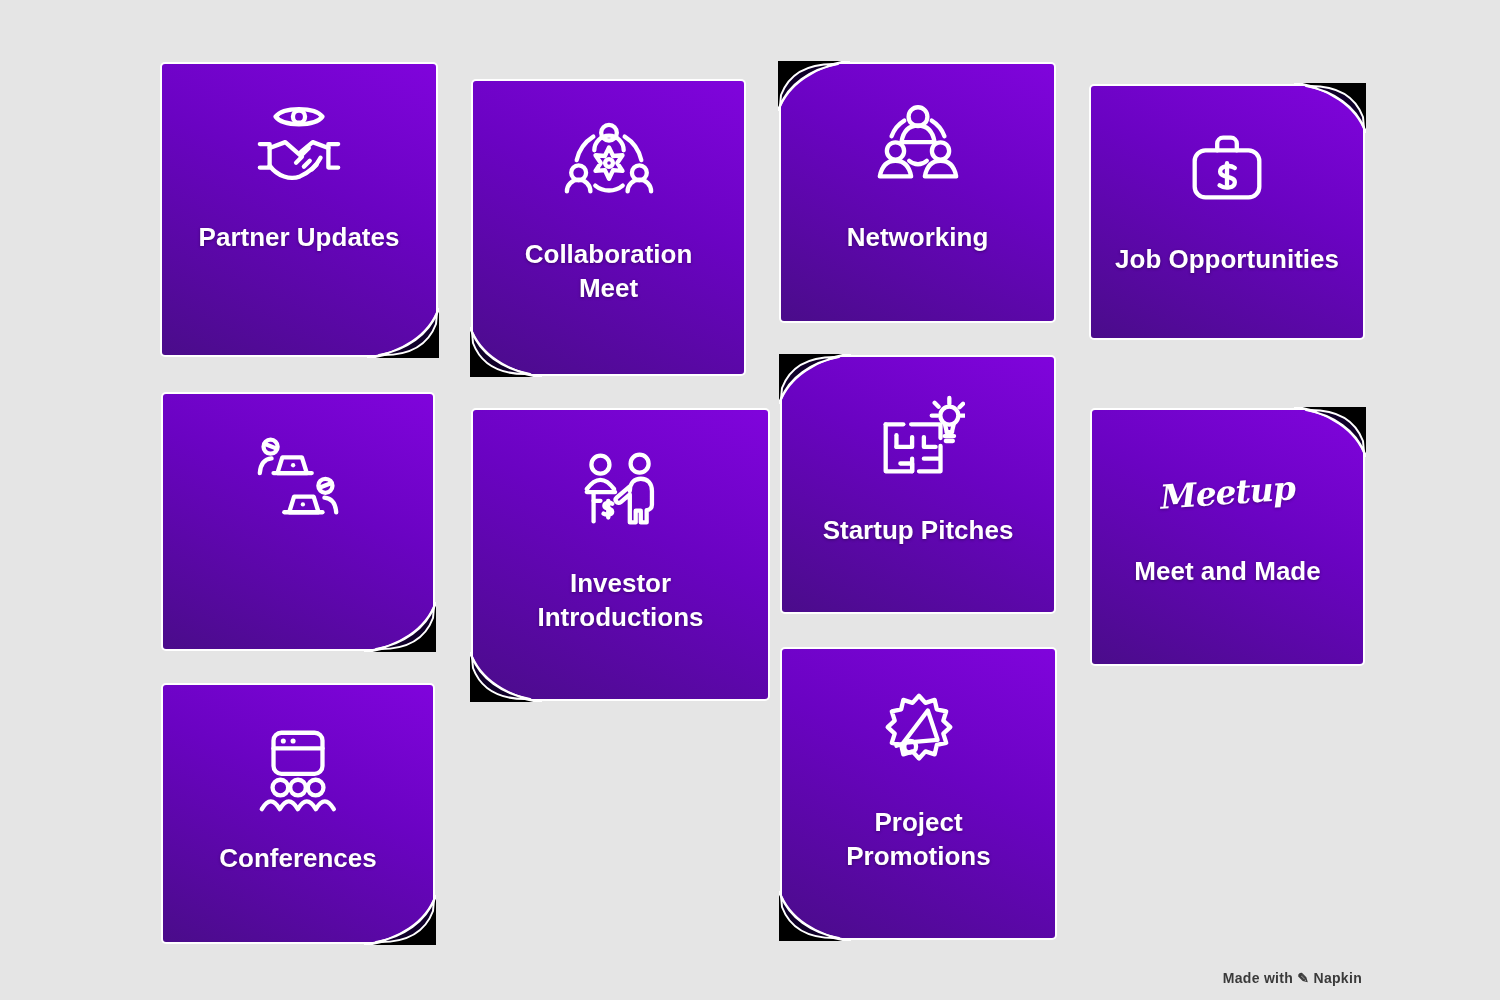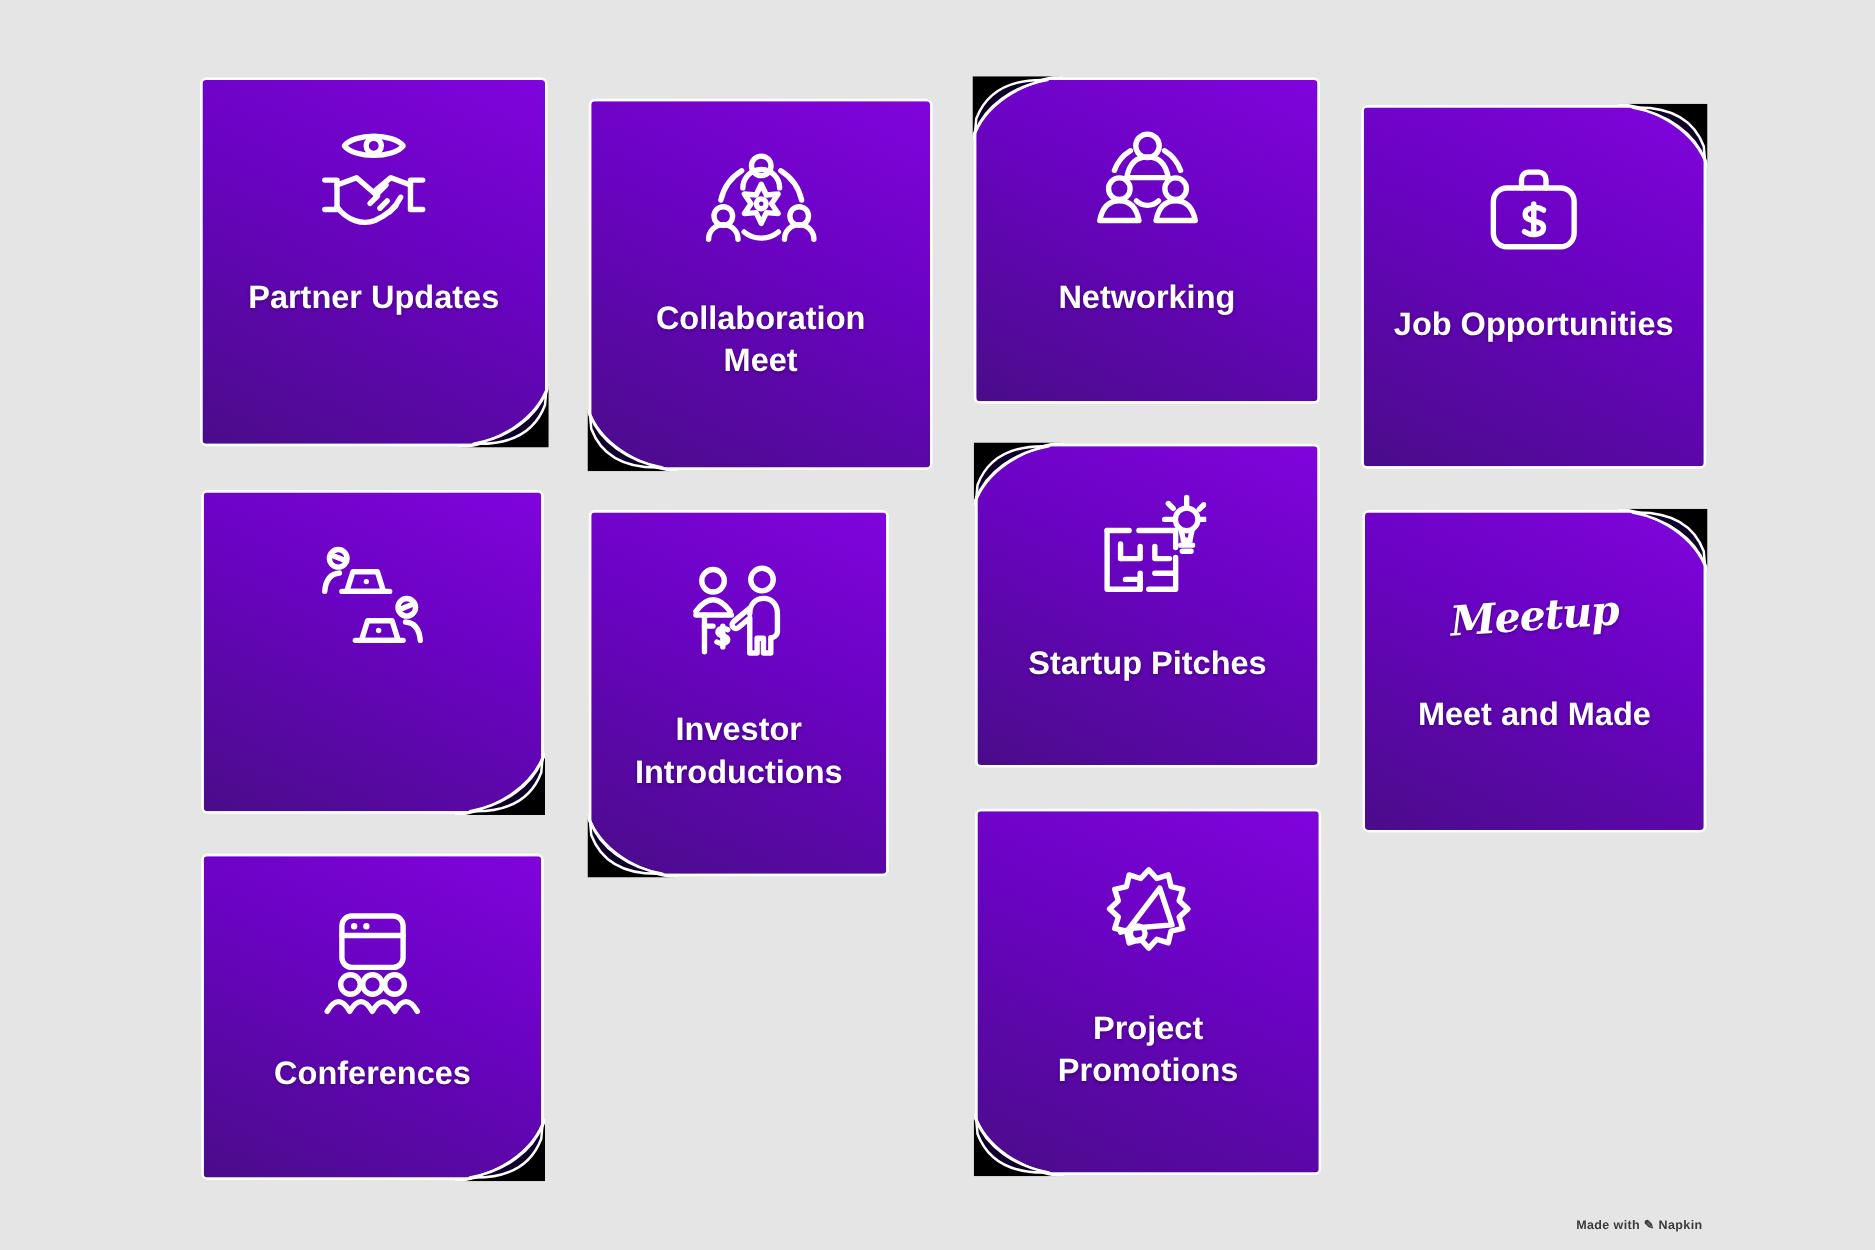--- a/index.html
+++ b/index.html
@@ -28,21 +28,21 @@
   .curl{position:absolute;width:72px;height:50px;pointer-events:none;}
   .curl .wedge{fill:#000;stroke:none;}
   .curl .edge{fill:none;stroke:#fff;stroke-width:2.6;}
   .curl .flap{fill:#10012a;stroke:#fff;stroke-width:2;stroke-linejoin:round;}
   .curl.br{right:-3px;bottom:-3px;}
   .curl.bl{left:-3px;bottom:-3px;transform:scaleX(-1);}
   .curl.tl{left:-3px;top:-3px;transform:scale(-1,-1);}
   .curl.tr{right:-3px;top:-3px;transform:scaleY(-1);}
 
   .watermark{position:absolute;right:138px;bottom:14px;color:#3a3a3a;
-        font-weight:700;font-size:10px;letter-spacing:.3px;}
+        font-weight:700;font-size:14px;letter-spacing:.3px;}
 </style>
 </head>
 <body>
 
 <div id="stage">
 
   <div class="card" style="left:160px;top:62px;width:278px;height:295px">
     <div class="icon">
       <svg viewBox="0 0 48 48" width="94" height="94">
         <path d="M12 8 C16 2.8 32 2.8 36 8 C32 13.2 16 13.2 12 8 Z"></path>
@@ -102,21 +102,21 @@
       </svg>
     </div>
     <div class="label">Networking</div>
     <svg class="curl tl" viewBox="0 0 72 50">
       <path class="wedge" d="M72 0 V50 H0 C34 46 63 27 72 0 Z"></path>
       <path class="edge" d="M72 0 C63 27 34 46 0 50"></path>
       <path class="flap" d="M70 5 C62 26 40 42 12 47 C38 48 60 40 69 16 Z"></path>
     </svg>
   </div>
 
-  <div class="card" style="left:1089px;top:84px;width:276px;height:291px">
+  <div class="card" style="left:1089px;top:84px;width:276px;height:256px">
     <div class="icon">
       <svg viewBox="0 0 48 48" width="94" height="94">
         <path d="M19 14 v-3.5 a3 3 0 0 1 3 -3 h4 a3 3 0 0 1 3 3 V14"></path>
         <rect x="7.5" y="14" width="33" height="24" rx="5.5"></rect>
         <path d="M24 20.5 v11"></path>
         <path d="M28 23 c-2.5 -1.8 -7.5 -1.2 -7.5 1.8 c0 3.6 7.5 1.8 7.5 5.4 c0 3 -5 3.6 -7.8 1.6"></path>
       </svg>
     </div>
     <div class="label">Job Opportunities</div>
     <svg class="curl tr" viewBox="0 0 72 50">
@@ -143,21 +143,21 @@
         <circle class="dot" cx="26.5" cy="37.5" r="1.1"></circle>
       </svg>
     </div>
     <svg class="curl br" viewBox="0 0 72 50">
       <path class="wedge" d="M72 0 V50 H0 C34 46 63 27 72 0 Z"></path>
       <path class="edge" d="M72 0 C63 27 34 46 0 50"></path>
       <path class="flap" d="M70 5 C62 26 40 42 12 47 C38 48 60 40 69 16 Z"></path>
     </svg>
   </div>
 
-  <div class="card" style="left:471px;top:408px;width:240px;height:293px">
+  <div class="card" style="left:471px;top:408px;width:299px;height:293px">
     <div class="icon">
       <svg viewBox="0 0 48 48" width="94" height="94">
         <circle cx="13.5" cy="9" r="4.6"></circle>
         <path d="M6.5 21.5 q7 -9.5 14 0"></path>
         <path d="M6.5 23 h14.5"></path>
         <path d="M10 23 v15"></path>
         <path d="M10 27.5 h3.5"></path>
         <path d="M17.5 27.5 v8.5"></path>
         <path d="M19.5 29 c-1.5 -1 -4 -0.6 -4 1 c0 2 4 1 4 3 c0 1.6 -2.8 2 -4.4 1"></path>
         <circle cx="33.5" cy="8.5" r="4.6"></circle>

